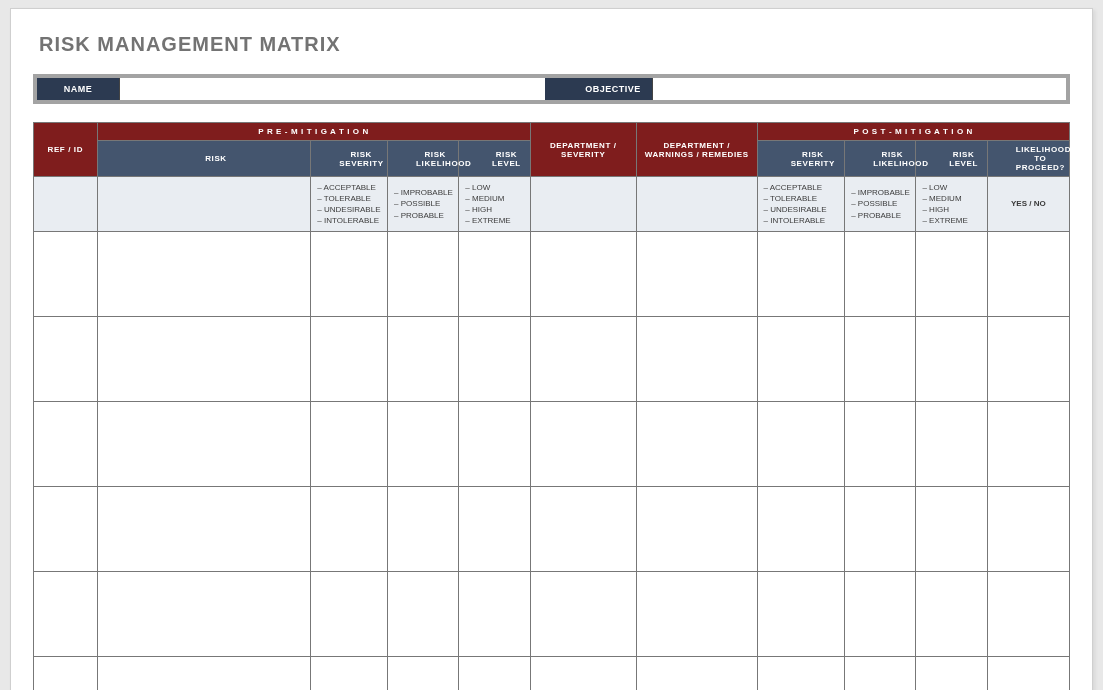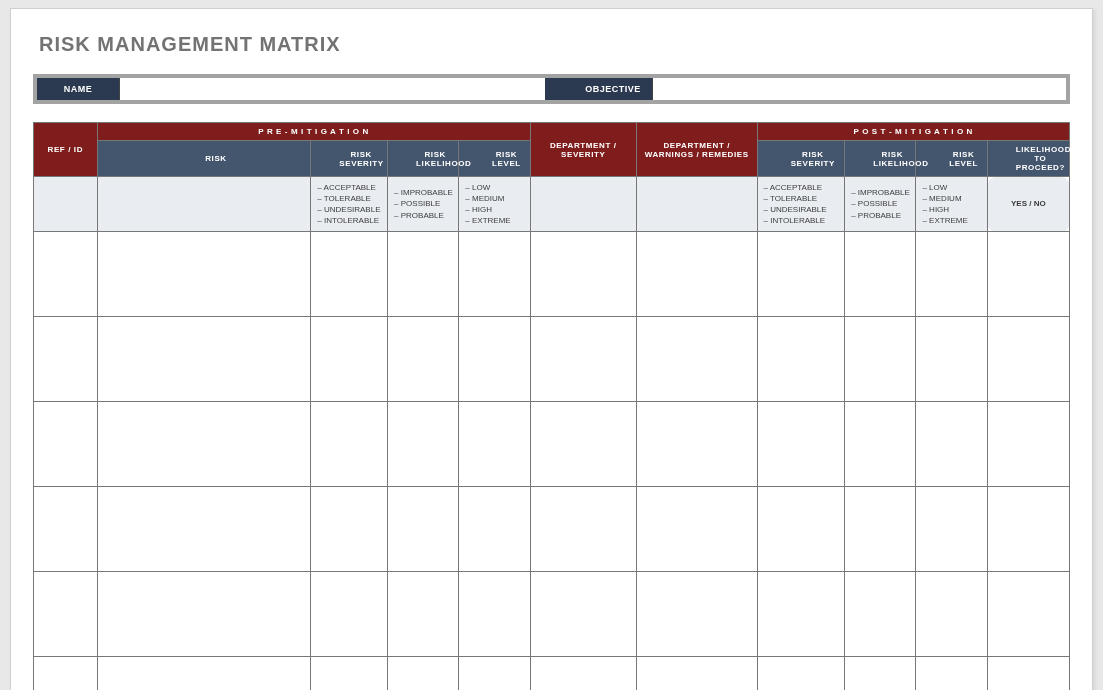--- a/index.html
+++ b/index.html
@@ -91,21 +91,21 @@
   table.matrix tr.legend td {
     background: #e9edf2;
     color: #3b3b3b;
     font-size: 8px;
     text-align: left;
     padding: 4px 6px;
     line-height: 1.4;
     font-weight: 500;
     height: 46px;
   }
-  table.matrix tr.legend td.center { text-align: center; font-weight:700;border-radius:9px;}
+  table.matrix tr.legend td.center { text-align: center; font-weight:700;}
   table.matrix tr.legend td .line { display:block; white-space:nowrap; }
   table.matrix tr.legend td.bold .line { font-weight: 400; }
   
   table.matrix tr.row td {
     background: #ffffff;
     height: 76px;
   }
 </style>
 </head>
 <body>

